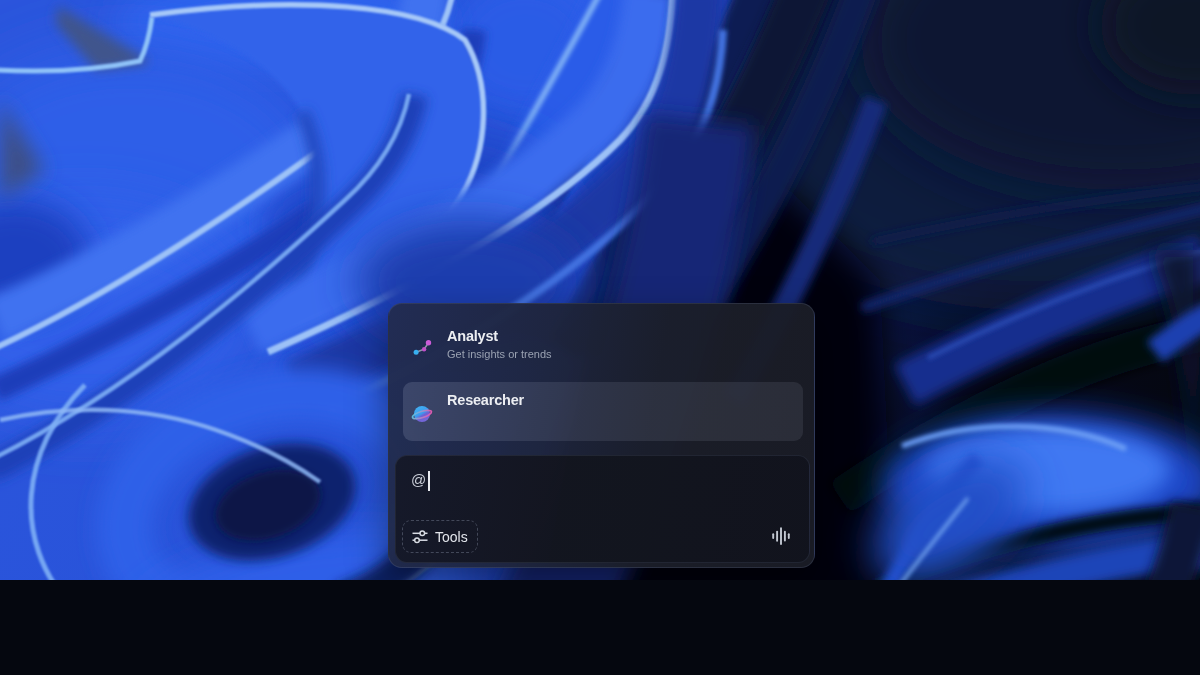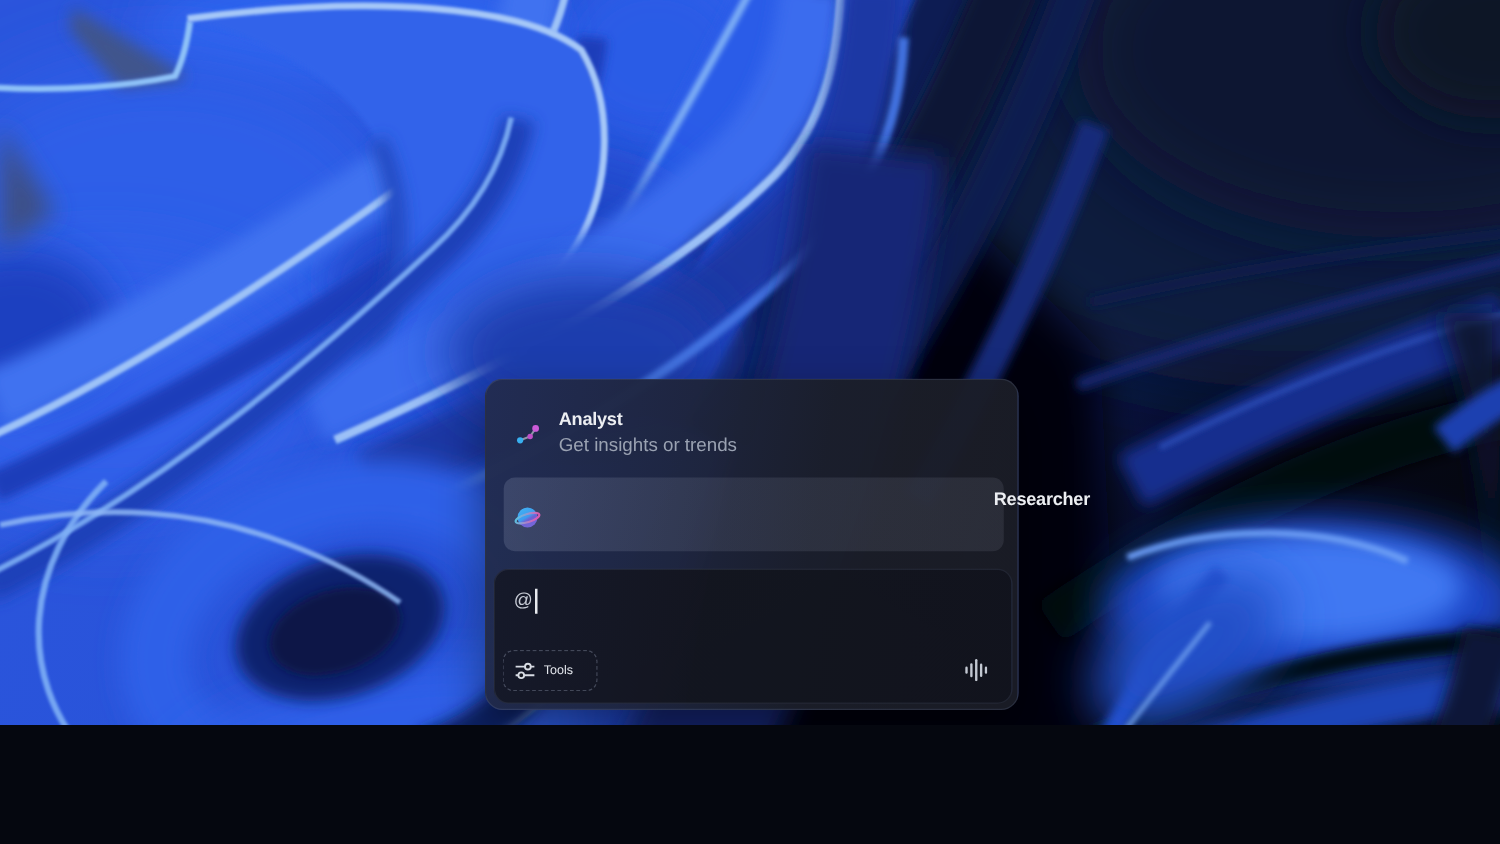--- a/index.html
+++ b/index.html
@@ -6,35 +6,35 @@
     font-family:"Liberation Sans", sans-serif;}
   #stage{position:relative;width:1200px;height:580px;overflow:hidden;}
   #wall{position:absolute;left:0;top:0;}
   
   #panel{position:absolute;left:388px;top:303px;width:427px;height:265px;border-radius:14px;
     background:linear-gradient(100deg, rgba(34,44,80,0.96) 0%, rgba(30,36,58,0.96) 38%, rgba(27,30,41,0.97) 60%, rgba(26,28,38,0.97) 100%);
     border:1px solid rgba(120,140,180,0.18); box-sizing:border-box;
     box-shadow:0 18px 40px rgba(0,0,0,0.45);}
   .row{position:absolute;left:0;width:100%;}
   .rtitle{font-size:14.5px;font-weight:700;color:#eceef2;letter-spacing:-0.2px;}
-  .rsub{font-size:15px;color:#9aa2b2;margin-top:4px;}
+  .rsub{font-size:11px;color:#9aa2b2;margin-top:4px;}
   #rowAnalyst{left:58px;top:24px;}
   #rowResearcherBg{position:absolute;left:14px;top:78px;width:400px;height:59px;border-radius:9px;
     background:linear-gradient(100deg, rgba(128,138,168,0.28) 0%, rgba(120,126,146,0.20) 45%, rgba(125,130,148,0.17) 100%);}
-  #rowResearcher{left:58px;top:88px;text-align:right;}
+  #rowResearcher{left:58px;top:88px;}
   .icn{position:absolute;}
   
   #inputCard{position:absolute;left:6px;top:151px;width:415px;height:108px;border-radius:12px;
     background:linear-gradient(100deg, rgba(21,25,41,0.97) 0%, rgba(19,21,31,0.97) 40%, rgba(18,20,29,0.97) 100%);
     border:1px solid rgba(130,145,175,0.14);box-sizing:border-box;}
   #atline{position:absolute;left:15px;top:15px;font-size:15px;color:#c8ccd6;}
   #cursor{display:inline-block;width:1.5px;height:20px;background:#e8eaef;vertical-align:-6px;margin-left:2px;}
   #toolsBtn{position:absolute;left:6px;top:64px;width:76px;height:33px;border-radius:9px;
     border:1px dashed rgba(175,185,210,0.30);box-sizing:border-box;display:flex;align-items:center;gap:7px;padding-left:9px;}
-  #toolsBtn span{font-size:10px;color:#e3e6ec;}
+  #toolsBtn span{font-size:14px;color:#e3e6ec;}
   #wave{position:absolute;right:19px;top:71px;}
   
   #taskbar{position:absolute;left:0;top:622px;width:1200px;height:53px;
     background:linear-gradient(90deg, rgba(32,42,74,0.93) 0%, rgba(30,39,68,0.93) 30%, rgba(22,29,52,0.94) 55%, rgba(16,21,37,0.96) 100%);}
   .tbi{position:absolute;top:0;}
   #pill{position:absolute;left:418px;top:629px;width:79px;height:39px;border-radius:20px;
     background:rgba(160,180,220,0.07);border:1px solid rgba(170,185,215,0.13);box-sizing:border-box;}
   .dot{position:absolute;border-radius:50%;}
 </style>
 </head>

